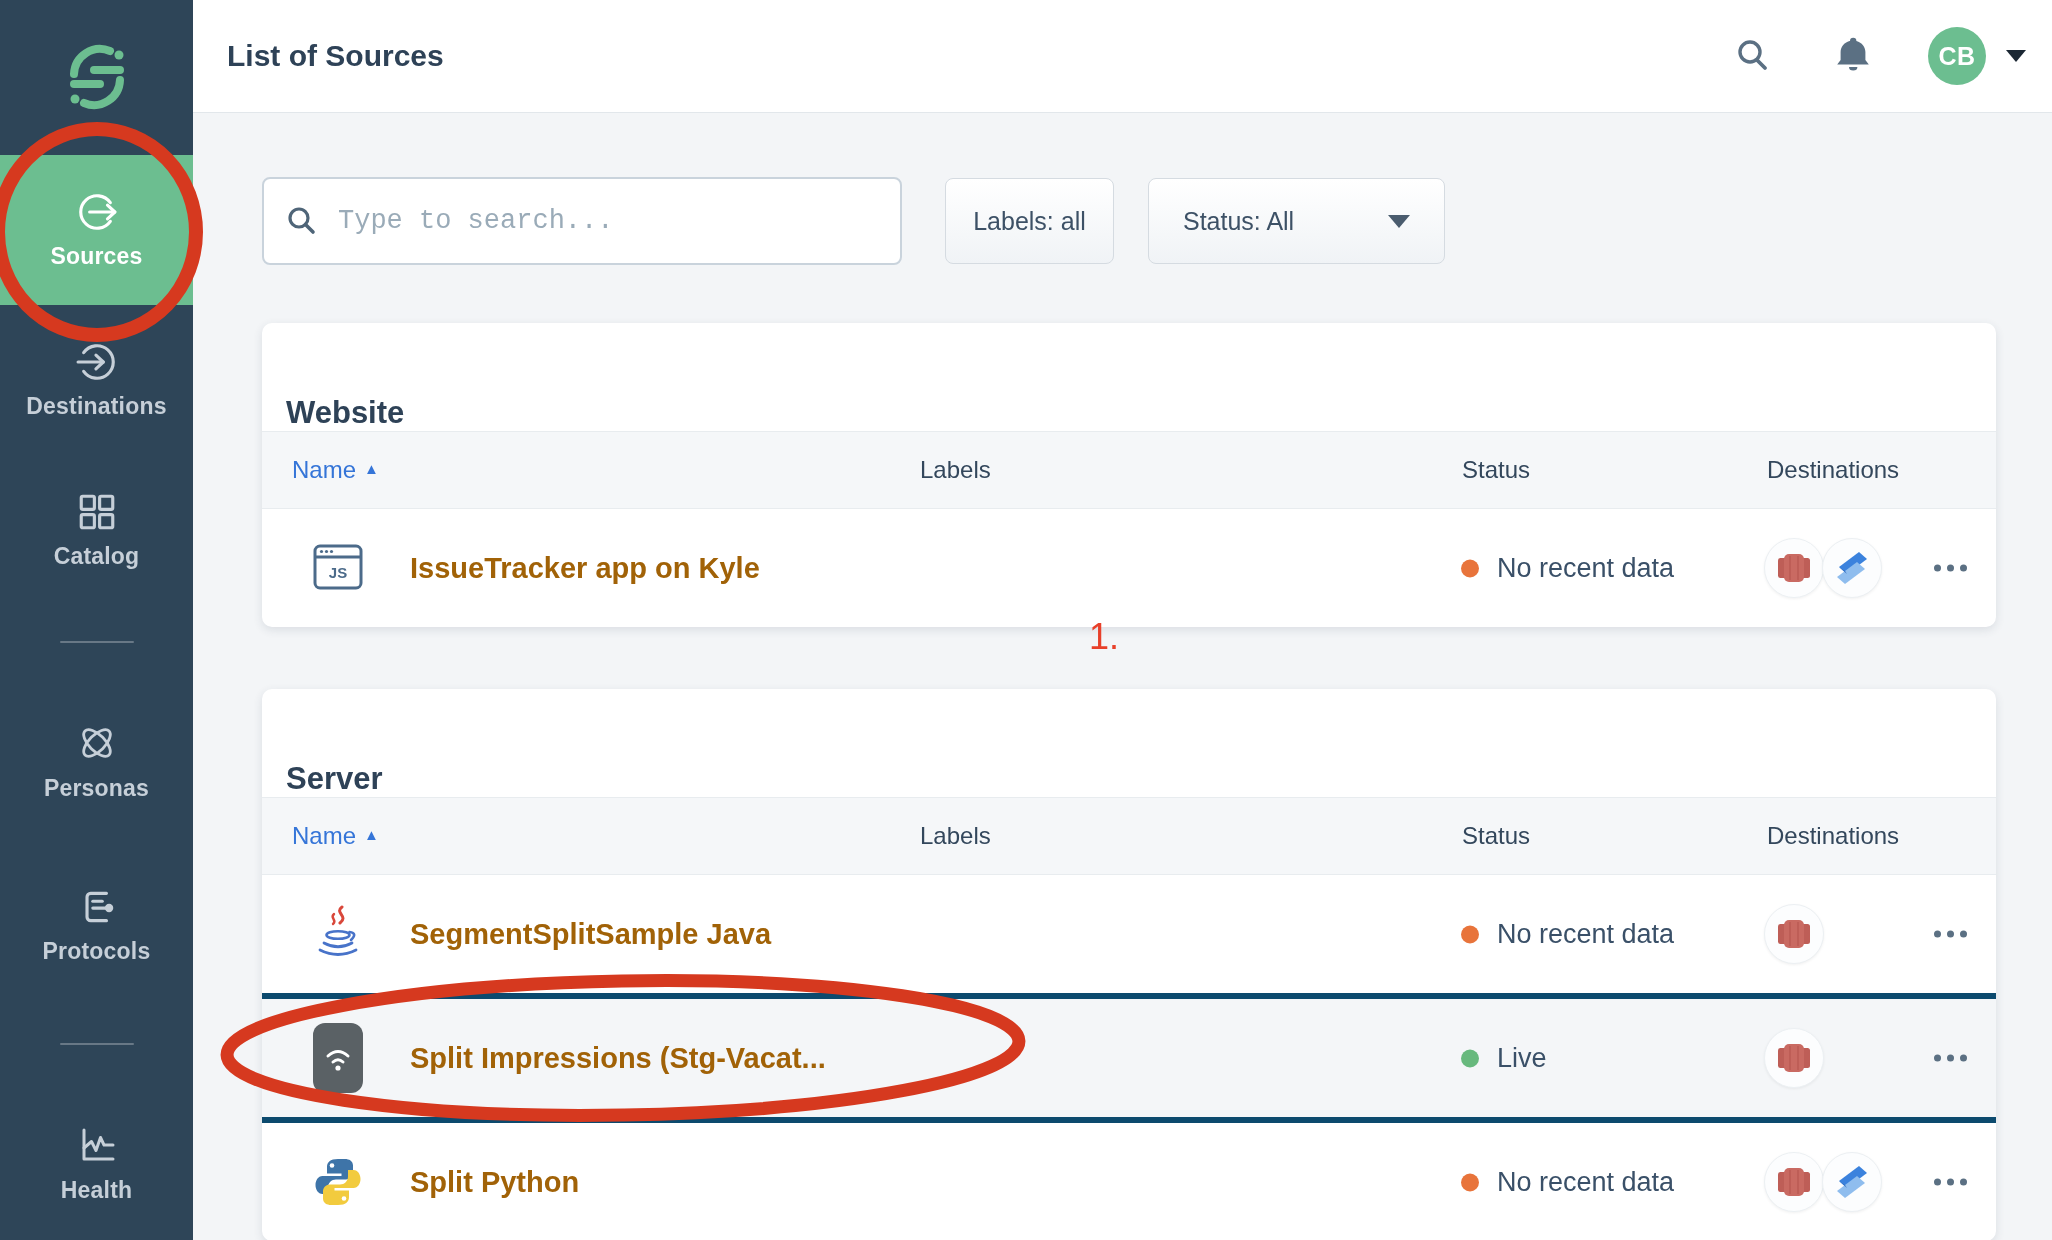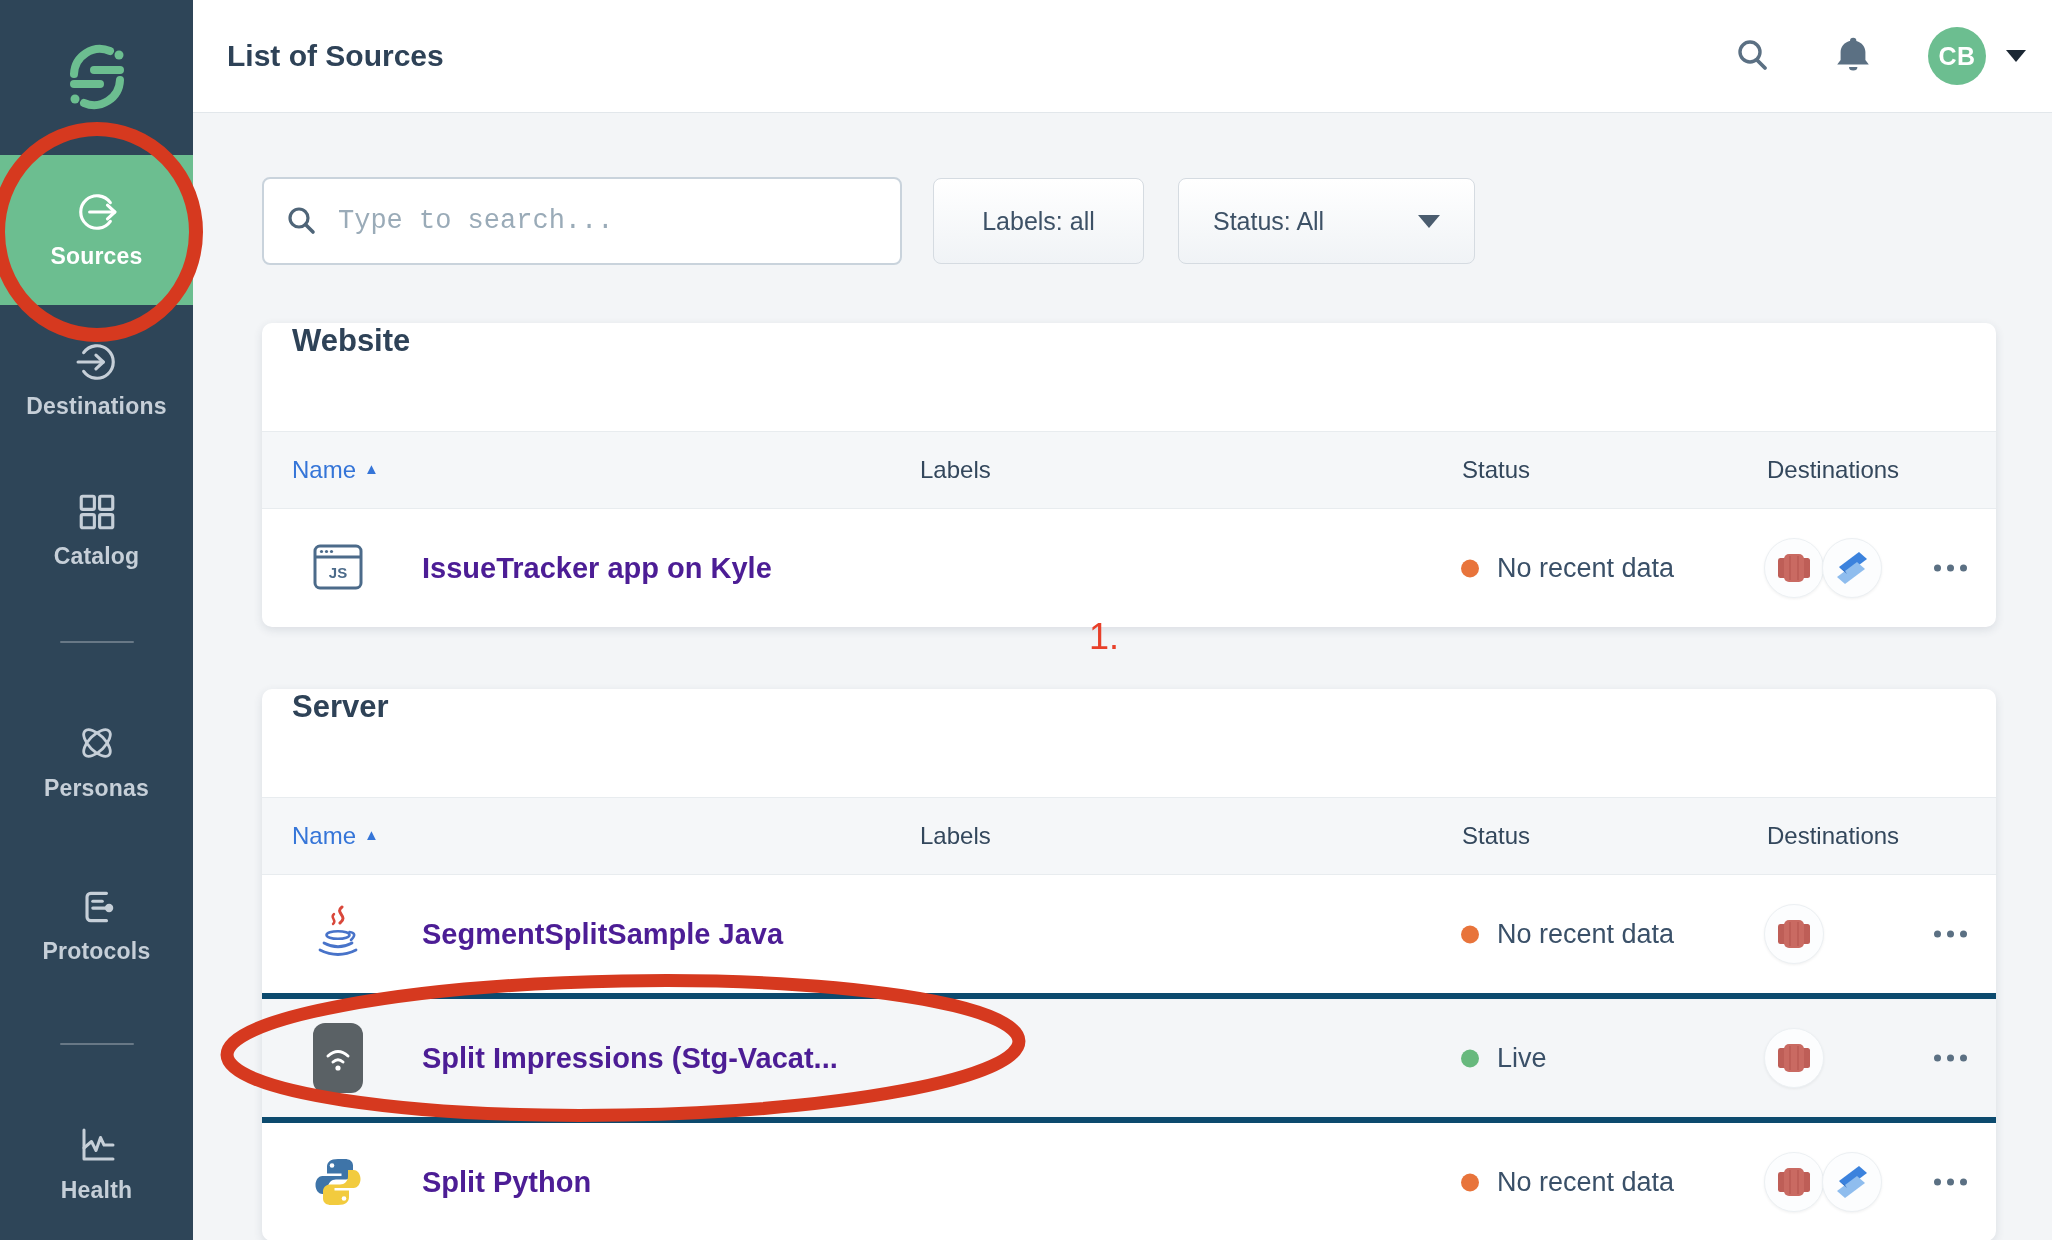--- a/index.html
+++ b/index.html
@@ -32,40 +32,40 @@
   .caret-down{width:0;height:0;border-left:10px solid transparent;border-right:10px solid transparent;border-top:12px solid #1B2733;margin-left:20px;cursor:pointer}
   
   .content{position:absolute;left:193px;top:113px;right:0;bottom:0;padding:64px 56px 0 69px;box-sizing:border-box}
   .filter-row{display:flex;align-items:center}
   .search-box{width:640px;height:88px;background:#fff;border:2px solid #C9D3DC;border-radius:8px;display:flex;align-items:center;
     padding:0 22px;box-sizing:border-box}
   .search-box input{border:none;outline:none;flex:1;font-size:27px;color:#3A5068;margin-left:18px;font-family:Liberation Mono, monospace;background:transparent}
   .search-box input::placeholder{color:#9AABB8}
   .btn-muted{height:86px;border:1px solid #D5DBE1;border-radius:8px;background:linear-gradient(#FFFFFF,#F0F3F6);
     color:#3D5166;font-size:25px;display:flex;align-items:center;justify-content:center;cursor:pointer;box-sizing:border-box}
-  .btn-labels{width:211px;margin-left:31px}
+  .btn-labels{width:169px;margin-left:43px}
   .btn-status{width:297px;margin-left:34px;justify-content:space-between;padding:0 34px}
   .select-caret{width:0;height:0;border-left:11px solid transparent;border-right:11px solid transparent;border-top:13px solid #4A5C6E}
   .btn-primary{margin-left:auto;width:230px;height:84px;border-radius:8px;border:1px solid #2A66AE;
     background:linear-gradient(#3E86D9,#2E70C0);color:#fff;font-size:27px;font-weight:500;
     display:flex;align-items:center;justify-content:center;cursor:pointer;box-shadow:0 2px 4px rgba(20,50,90,.18)}
   
   .card{background:#fff;border-radius:10px;box-shadow:0 3px 10px rgba(40,60,80,.12);overflow:hidden;margin-top:58px}
   .card + .card{margin-top:62px}
-  .card-title-row{height:108px;display:flex;align-items:flex-start;padding:0 30px}
+  .card-title-row{height:108px;display:flex;align-items:flex-end;padding:0 24px}
   .card-title{font-size:31px;font-weight:600;color:#2E4257}
   .thead{position:relative;height:76px;background:#F5F7F9;border-top:1px solid #E8ECEF;border-bottom:1px solid #E8ECEF}
   .th{position:absolute;top:50%;transform:translateY(-50%);font-size:24px;color:#33475C;white-space:nowrap}
   .th.sorted{color:#3575D8;cursor:pointer}
   .sort-arrow{font-size:15px;margin-left:8px;position:relative;top:-4px;color:#3575D8}
   .trow{position:relative;height:118px;cursor:pointer}
   .trow:not(:last-child){border-bottom:6px solid #0c4a6e}
   .trow.highlighted{background:#F4F6F8}
   .row-icon{position:absolute;left:44px;width:64px;top:50%;transform:translateY(-50%);display:flex;align-items:center;justify-content:center}
-  .row-name{position:absolute;left:160px;top:50%;transform:translateY(-50%);font-size:29px;font-weight:600;color:#4c1d95;white-space:nowrap}
+  .row-name{position:absolute;left:148px;top:50%;transform:translateY(-50%);font-size:29px;font-weight:600;color:#a16207;white-space:nowrap}
   .row-status{position:absolute;left:1199px;top:50%;transform:translateY(-50%);display:flex;align-items:center}
   .status-dot{width:18px;height:18px;border-radius:50%;margin-right:18px;flex:none}
   .status-label{font-size:27px;color:#3A5068;white-space:nowrap}
   .row-dests{position:absolute;left:1502px;top:50%;transform:translateY(-50%);display:flex}
   .dest-circle{width:58px;height:58px;border-radius:50%;background:#FCFDFE;border:1px solid #ECF0F3;
     box-shadow:0 1px 3px rgba(0,0,0,.06);display:flex;align-items:center;justify-content:center;flex:none}
   .dest-circle + .dest-circle{margin-left:-2px}
   .row-actions{position:absolute;left:1652px;width:72px;top:50%;transform:translateY(-50%);display:flex;justify-content:center;gap:6px;cursor:pointer;padding:14px 0}
   .row-actions i{width:7px;height:7px;border-radius:50%;background:#5B7083;display:block}
   .device-chip{width:50px;height:70px;border-radius:12px;background:#5A6165;display:flex;align-items:center;justify-content:center}

